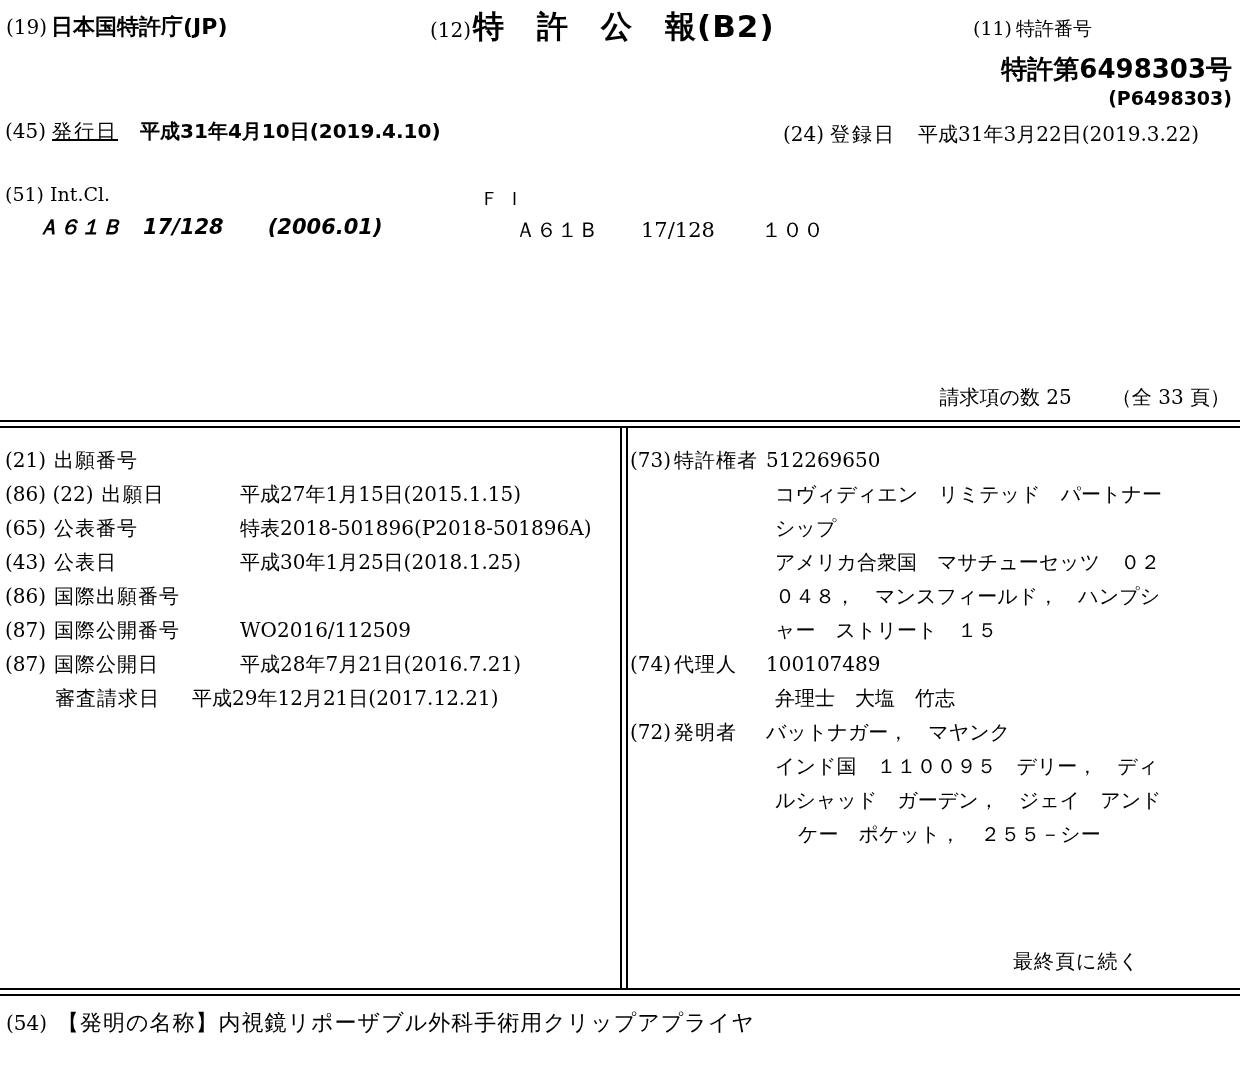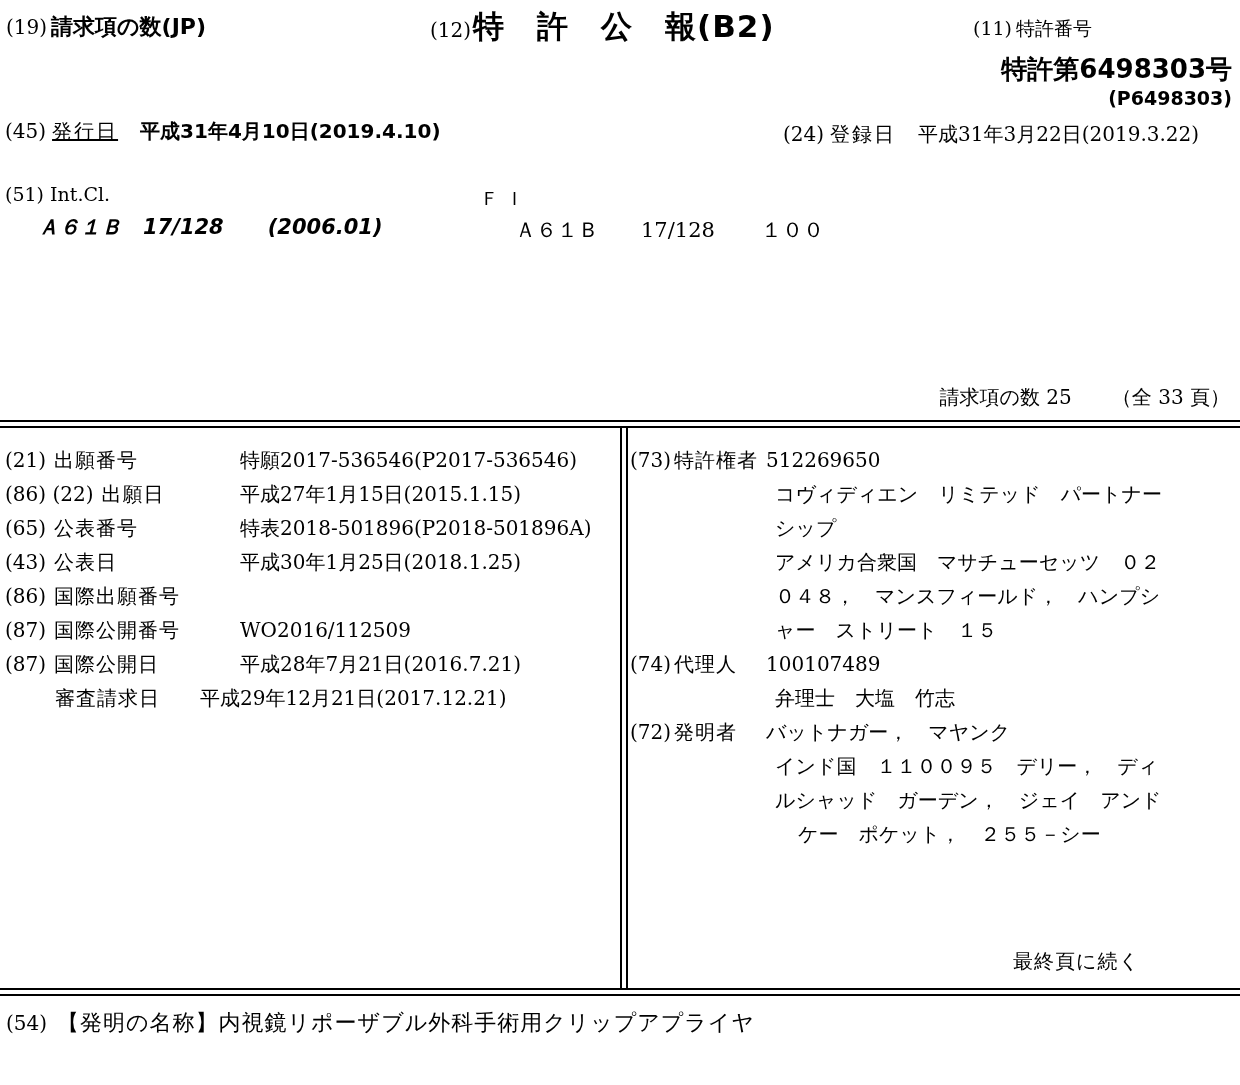--- a/index.html
+++ b/index.html
@@ -47,40 +47,40 @@
   #rule-bottom{top:988px;}
   #col-sep{left:620px;top:428px;width:4px;height:560px;border-left:2px solid #000;border-right:2px solid #000;}
 
   
   #left-col{left:5px;top:443px;width:606px;font-size:20px;}
   .lrow{position:relative;height:34px;line-height:34px;white-space:nowrap;}
   .lrow .lcode{margin-right:8px;}
   .lrow .llabel{letter-spacing:1px;}
   .lrow.req-row{padding-left:50px;}
   .lrow .lvalue{position:absolute;left:235px;top:0;}
-  .lrow.req-row .lvalue{left:195px;} 
+  .lrow.req-row .lvalue{left:187px;} 
 
   #right-col{left:630px;top:443px;width:606px;font-size:20px;}
   .rrow{height:34px;line-height:34px;white-space:nowrap;}
   .rrow .rcode{display:inline-block;width:44px;}
   .rrow .rlabel{display:inline-block;width:92px;letter-spacing:1px;}
   .rrow.cont{padding-left:145px;}
   .rrow.cont2{padding-left:168px;}
 
   #continued-note{right:100px;top:948px;font-size:20px;letter-spacing:1px;white-space:nowrap;}
 
   
   #invention-row{left:6px;top:1008px;font-size:20px;white-space:nowrap;}
   #invention-row .ttl{font-size:22px;margin-left:10px;letter-spacing:1px;}
 </style>
 </head>
 <body>
 
 <div class="abs" id="hdr-office">
-  <span class="code">(19)</span><span class="gb office-name">請求項の数(JP)</span>
+  <span class="code">(19)</span><span class="gb office-name">日本国特許庁(JP)</span>
 </div>
 
 <div class="abs" id="hdr-doctitle">
   <span class="code">(12)</span><span class="gb doc-title">特　許　公　報(B2)</span>
 </div>
 
 <div class="abs" id="hdr-patno-label">
   <span class="code">(11)</span><span class="lbl">特許番号</span>
 </div>
 
@@ -109,21 +109,20 @@
 
 <div class="abs" id="claims-note">請求項の数 25　　（全 33 頁）</div>
 
 <div class="abs dbl-rule" id="rule-top"></div>
 <div class="abs" id="col-sep"></div>
 <div class="abs dbl-rule" id="rule-bottom"></div>
 
 <div class="abs" id="left-col">
   <div class="lrow">
     <span class="lcode">(21)</span><span class="llabel">出願番号</span>
-    <span class="lvalue">特願2017-536546(P2017-536546)</span>
   </div>
   <div class="lrow">
     <span class="lcode">(86) (22)</span><span class="llabel">出願日</span>
     <span class="lvalue">平成27年1月15日(2015.1.15)</span>
   </div>
   <div class="lrow">
     <span class="lcode">(65)</span><span class="llabel">公表番号</span>
     <span class="lvalue">特表2018-501896(P2018-501896A)</span>
   </div>
   <div class="lrow">

